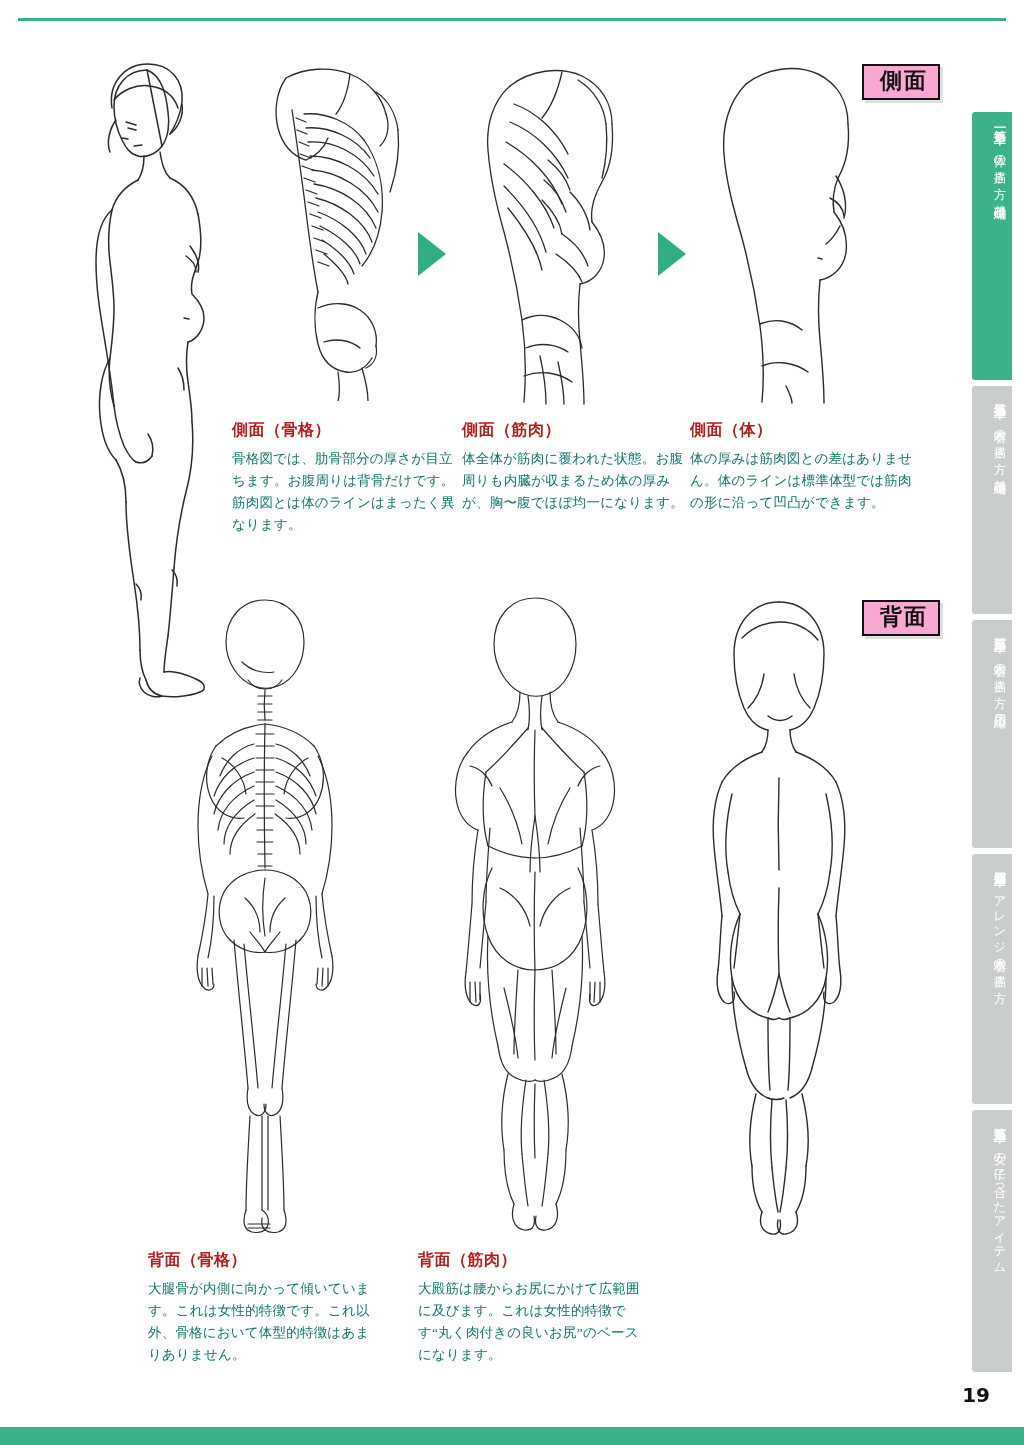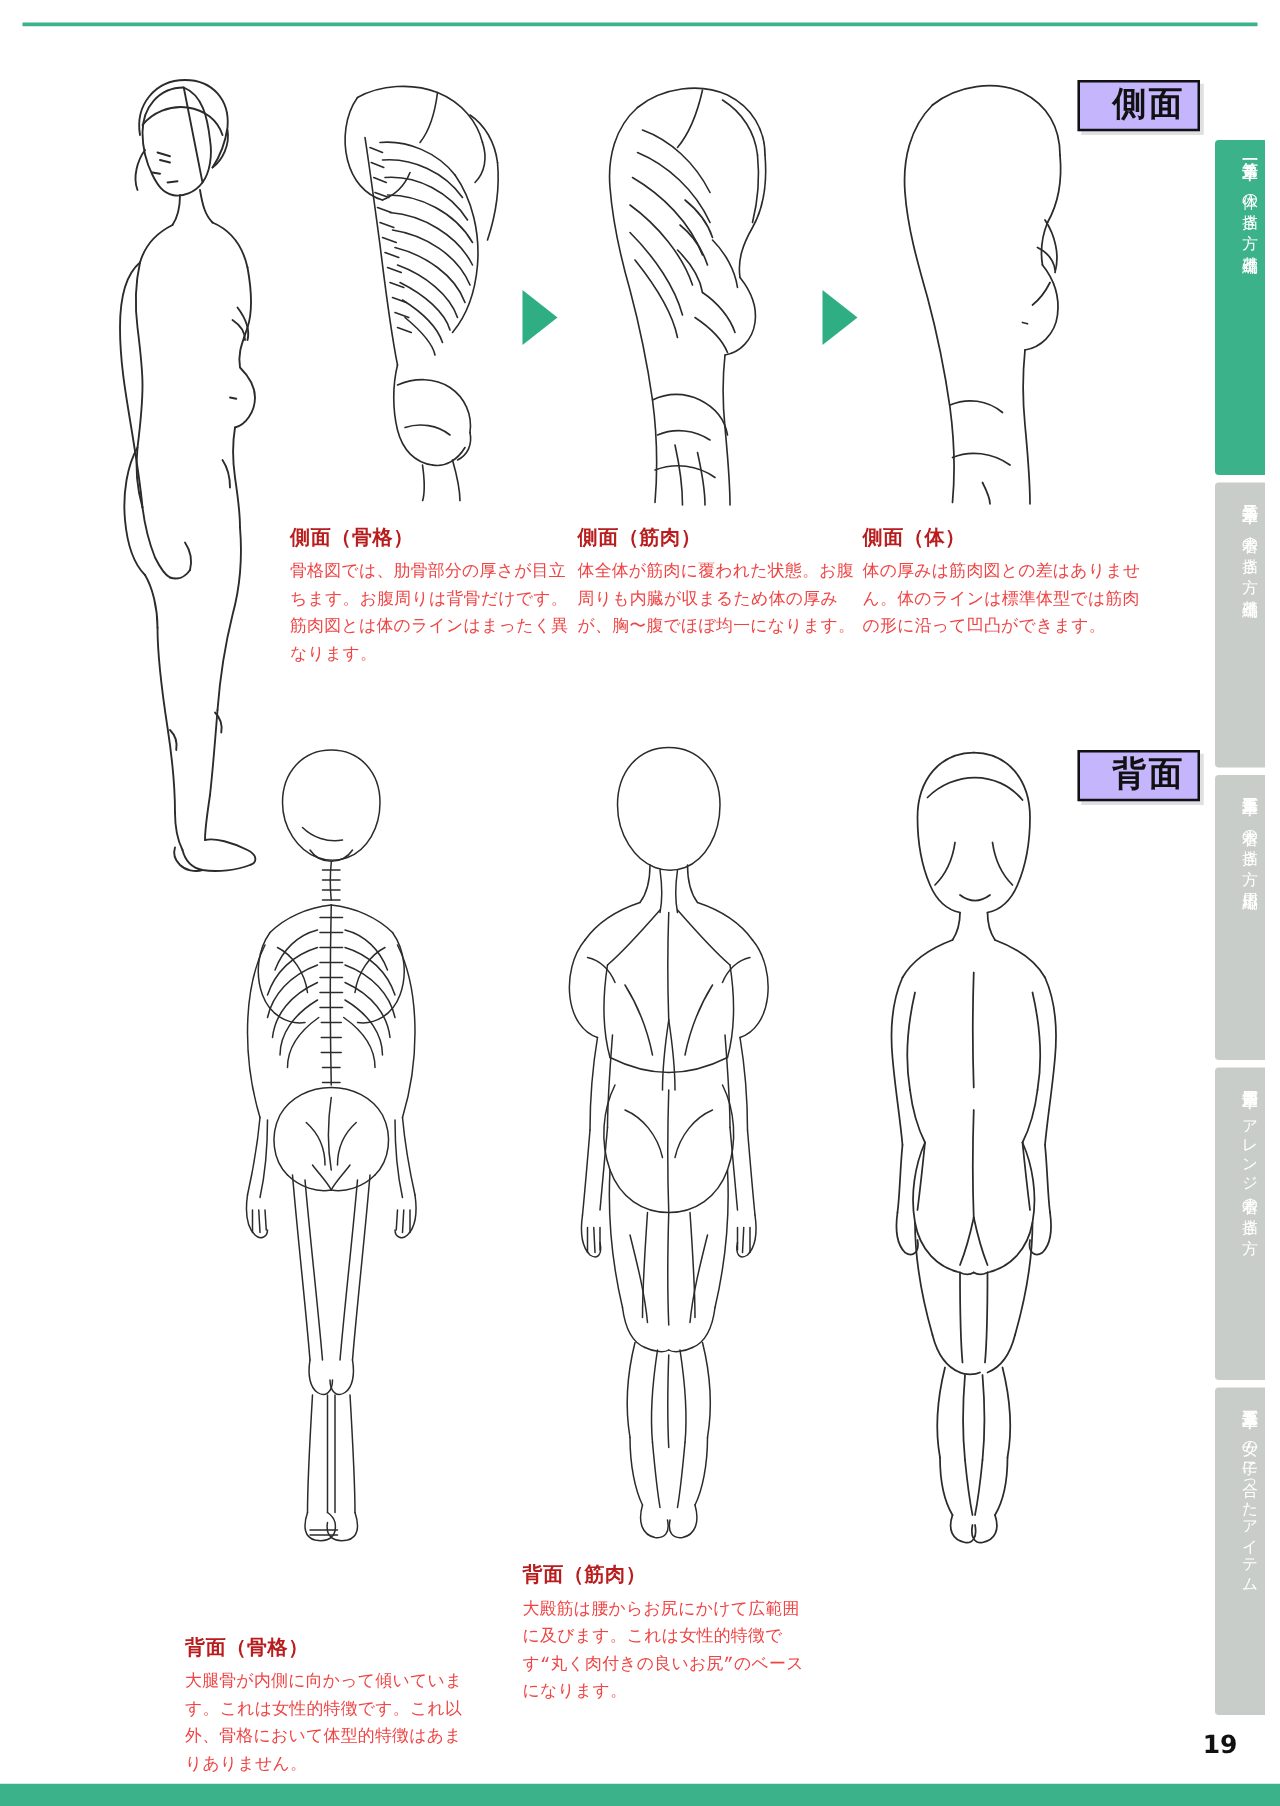--- a/index.html
+++ b/index.html
@@ -42,27 +42,27 @@
     left: 0;
     right: 0;
     bottom: 18px;
     height: 4px;
     background: #ffffff;
   }
 
   
   .banner {
     position: absolute;
-    background: #c4b5fd;
+    background: #f9a8d4;
     color: #111;
     font-family: "DejaVu Sans", sans-serif;
     font-weight: bold;
-    font-size: 27px;
+    font-size: 22px;
     letter-spacing: 2px;
-    padding: 4px 10px 6px 26px;
+    padding: 4px 10px 6px 16px;
     line-height: 1;
     border: 2px solid #111;
     box-shadow: 3px 3px 0 rgba(0,0,0,0.12);
   }
   #banner-side { left: 862px; top: 64px; }
   #banner-back { left: 862px; top: 600px; }
 
   
   .side-tabs {
     position: absolute;
@@ -105,31 +105,31 @@
   }
   .caption .cap-title {
     color: #b91c1c;
     font-family: Liberation Sans, sans-serif;
     font-weight: bold;
     font-size: 16px;
     margin-bottom: 7px;
     letter-spacing: 0.5px;
   }
   .caption .cap-body {
-    color: #ef4444;
-    font-family: Liberation Mono, monospace;
+    color: #0f766e;
+    font-family: Liberation Serif, serif;
     font-size: 13.5px;
     line-height: 1.62;
     letter-spacing: 0.2px;
   }
 
   #cap-side-skeleton { left: 232px; top: 420px; }
   #cap-side-muscle   { left: 462px; top: 420px; }
   #cap-side-body     { left: 690px; top: 420px; }
-  #cap-back-skeleton { left: 148px; top: 1308px; width: 232px; }
+  #cap-back-skeleton { left: 148px; top: 1250px; width: 232px; }
   #cap-back-muscle   { left: 418px; top: 1250px; width: 232px; }
   #cap-back-body     { left: 672px; top: 1250px; width: 238px; }
 
   
   .arrow {
     position: absolute;
     width: 0;
     height: 0;
     border-top: 22px solid transparent;
     border-bottom: 22px solid transparent;

